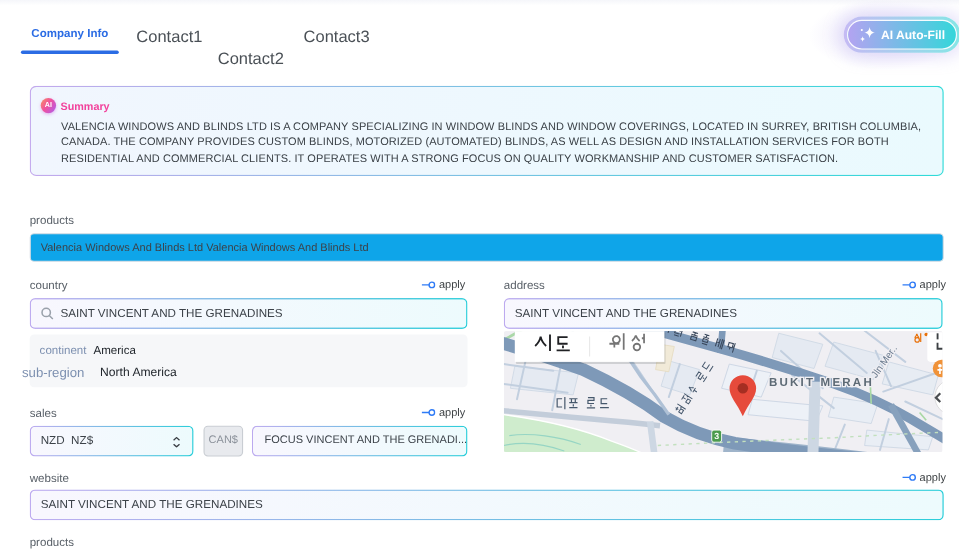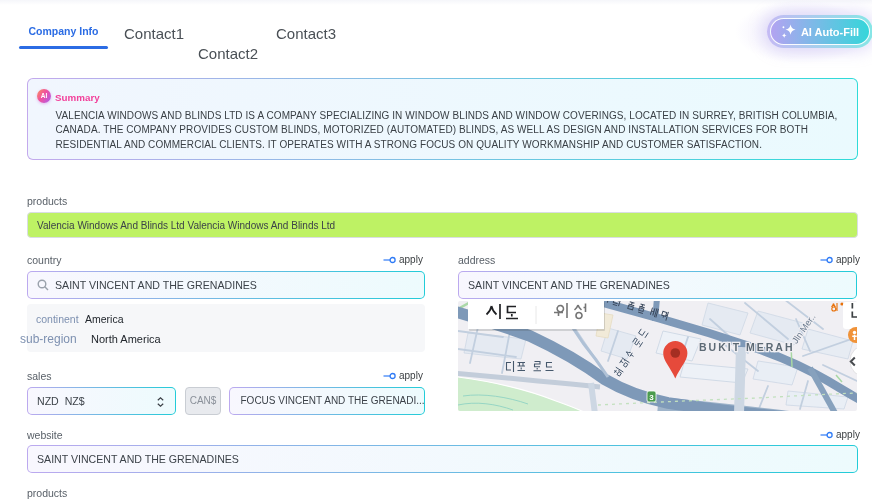--- a/index.html
+++ b/index.html
@@ -33,21 +33,21 @@
     <span style="color:#fff;font-size:11px;font-weight:700;">AI Auto-Fill</span>
   </div>
 </div>
 
 <div class="abs" style="left:27px;top:78px;width:831px;height:82px;border:1px solid transparent;border-radius:6px;background:linear-gradient(90deg,#f1f6fe,#eafafe) padding-box, linear-gradient(90deg,#c3a9ed,#2fdbd8) border-box;border-width:1.5px;"></div>
 <div class="abs" style="left:37px;top:89px;width:14px;height:14px;border-radius:50%;background:linear-gradient(125deg,#f7955e 0%,#f1509e 45%,#a95ef2 100%);box-shadow:0 1px 3px rgba(205,95,220,0.4);color:#fff;font-size:6.5px;font-weight:700;text-align:center;line-height:14px;">AI</div>
 <div class="abs" style="left:55px;top:92px;font-size:9.8px;font-weight:700;color:#f2419b;line-height:11px;">Summary</div>
 <div class="abs" style="left:55.5px;top:109px;font-size:10px;line-height:14.4px;color:#3a4046;white-space:nowrap;letter-spacing:0.08px;">VALENCIA WINDOWS AND BLINDS LTD IS A COMPANY SPECIALIZING IN WINDOW BLINDS AND WINDOW COVERINGS, LOCATED IN SURREY, BRITISH COLUMBIA,<br>CANADA. THE COMPANY PROVIDES CUSTOM BLINDS, MOTORIZED (AUTOMATED) BLINDS, AS WELL AS DESIGN AND INSTALLATION SERVICES FOR BOTH<br>RESIDENTIAL AND COMMERCIAL CLIENTS. IT OPERATES WITH A STRONG FOCUS ON QUALITY WORKMANSHIP AND CUSTOMER SATISFACTION.</div>
 
 <div class="lbl" style="left:27px;top:195px;">products</div>
-<div class="abs" style="left:27px;top:212px;width:831px;height:26px;border:1px solid #d9dde3;border-radius:4px;background:#bef264;">
+<div class="abs" style="left:27px;top:212px;width:831px;height:26px;border:1px solid #d9dde3;border-radius:4px;background:#0ea5e9;">
   <span style="position:absolute;left:9px;top:0;line-height:25px;font-size:10px;color:#3c4249;white-space:nowrap;">Valencia Windows And Blinds Ltd Valencia Windows And Blinds Ltd</span>
 </div>
 
 <div class="lbl" style="left:27px;top:254px;">country</div>
 <div class="applyw" style="left:383px;top:254px;"><svg width="13" height="8" viewBox="0 0 13 8">
       <line x1="0.5" y1="4" x2="7" y2="4" stroke="#2f7bf6" stroke-width="1.2"></line>
       <circle cx="9.6" cy="4" r="2.5" stroke="#2f7bf6" fill="none" stroke-width="1.3"></circle>
     </svg>apply</div>
 <div class="ginput" style="left:27px;top:271px;width:398px;">
   <svg style="position:absolute;left:9px;top:7px;" width="12" height="12" viewBox="0 0 12 12">

